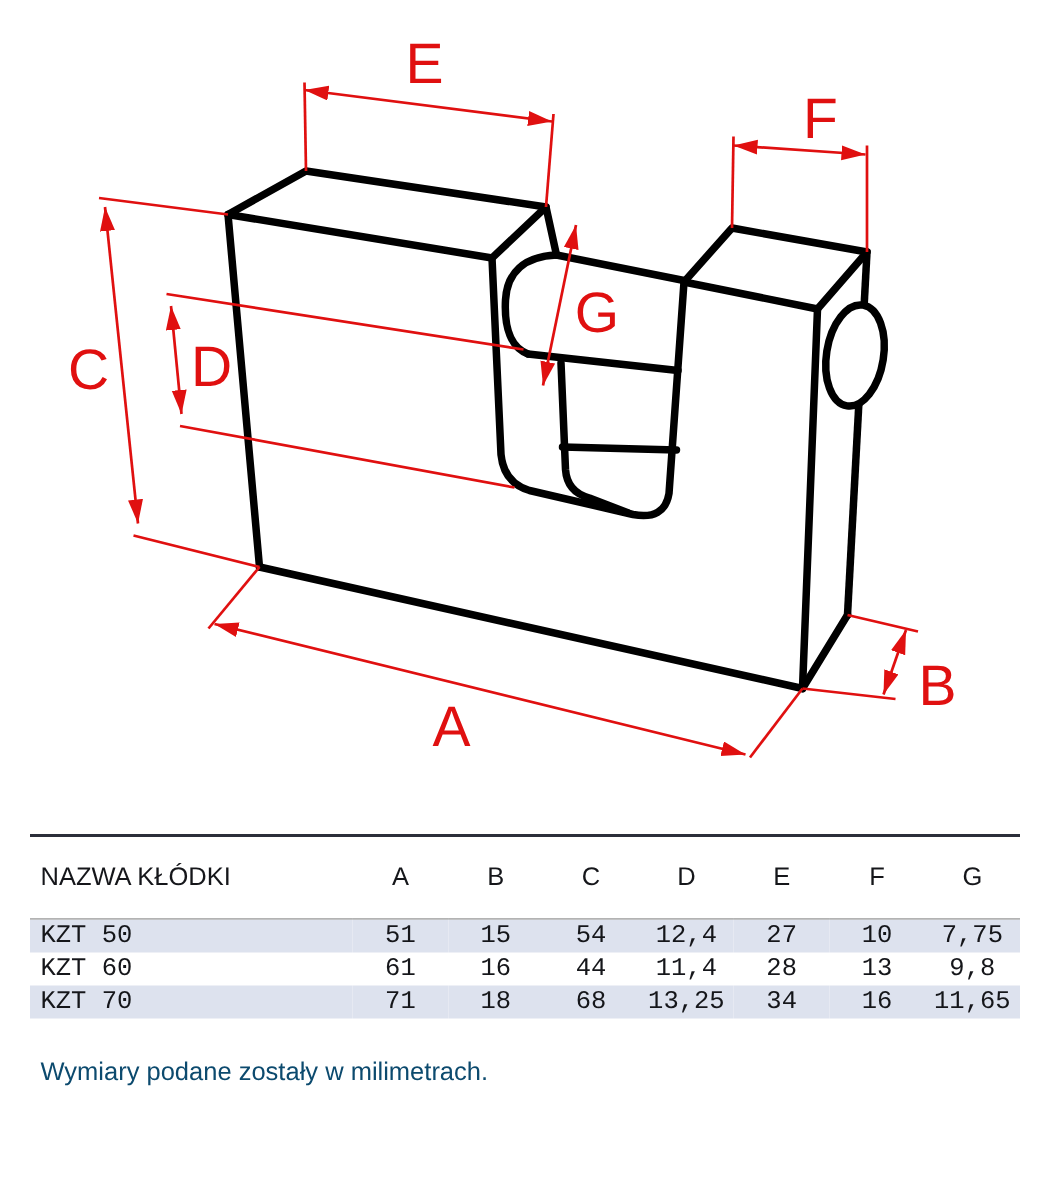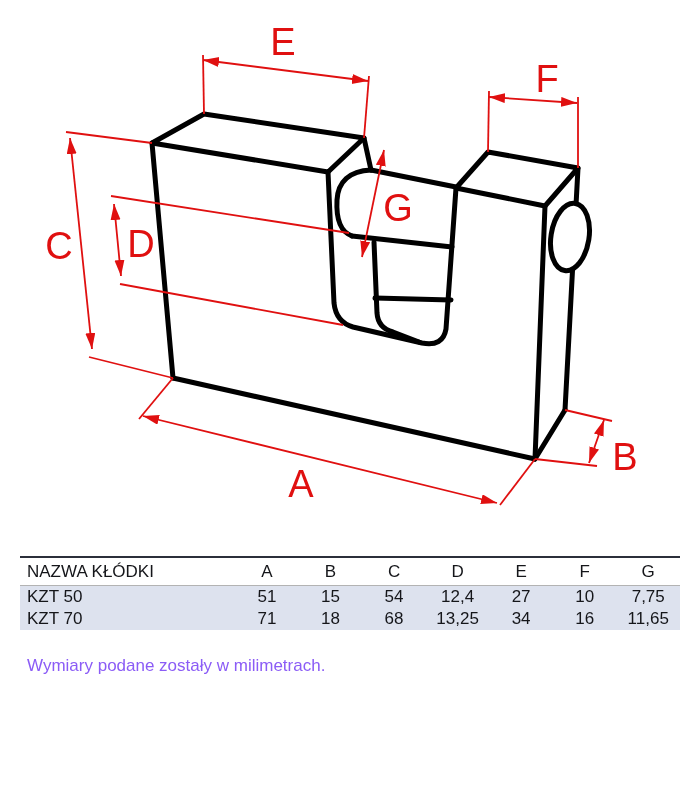--- a/index.html
+++ b/index.html
@@ -3,26 +3,26 @@
 <meta charset="utf-8">
 <style>
   html,body{margin:0;padding:0;background:#ffffff;}
   body{width:700px;height:794px;font-family:"Liberation Sans",sans-serif;color:#1a1a1a;position:relative;}
   .drawing-wrap{width:700px;height:545px;overflow:hidden;}
   svg text.dimlabel{font-family:"Liberation Sans",sans-serif;font-size:38px;font-weight:400;}
   .table-wrap{margin:11px 20px 0 20px;border-top:2px solid #2b2f3a;}
   table.spec{width:660px;border-collapse:collapse;table-layout:fixed;font-size:17px;color:#15161a;}
   table.spec col.name-col{width:215px;}
   table.spec col.dim-col{width:63.5px;}
-  table.spec th{font-weight:400;height:27px;text-align:center;vertical-align:middle;border-bottom:1px solid #b3b3b3;padding:0;}
+  table.spec th{font-weight:400;height:54px;text-align:center;vertical-align:middle;border-bottom:1px solid #b3b3b3;padding:0;}
   table.spec th.name{text-align:left;padding-left:7px;}
-  table.spec td{height:22px;text-align:center;vertical-align:middle;padding:0;}
+  table.spec td{height:22px;text-align:center;vertical-align:middle;padding:0;font-family:Liberation Mono, monospace;}
   table.spec td.name{text-align:left;padding-left:7px;}
   table.spec tr.shaded{background:#dde2ee;}
-  .note{margin:26px 0 0 27px;font-size:17px;color:#8b5cf6;}
+  .note{margin:26px 0 0 27px;font-size:17px;color:#0c4a6e;}
 </style>
 </head>
 <body>
 
 <div class="drawing-wrap">
 <svg width="700" height="545" viewBox="0 0 700 545" xmlns="http://www.w3.org/2000/svg">
   <defs>
     <marker id="arr" markerUnits="userSpaceOnUse" markerWidth="17" markerHeight="11" refX="16" refY="5" orient="auto">
       <path d="M0,0 L16,5 L0,10 Z" fill="#e01010"></path>
     </marker>
@@ -118,20 +118,30 @@
     <tr class="shaded">
       <td class="name">KZT 50</td>
       <td>51</td>
       <td>15</td>
       <td>54</td>
       <td>12,4</td>
       <td>27</td>
       <td>10</td>
       <td>7,75</td>
     </tr>
+    <tr>
+      <td class="name">KZT 60</td>
+      <td>61</td>
+      <td>16</td>
+      <td>44</td>
+      <td>11,4</td>
+      <td>28</td>
+      <td>13</td>
+      <td>9,8</td>
+    </tr>
     <tr class="shaded">
       <td class="name">KZT 70</td>
       <td>71</td>
       <td>18</td>
       <td>68</td>
       <td>13,25</td>
       <td>34</td>
       <td>16</td>
       <td>11,65</td>
     </tr>

